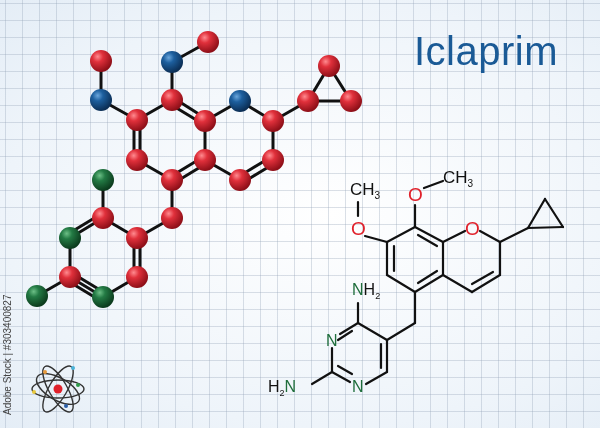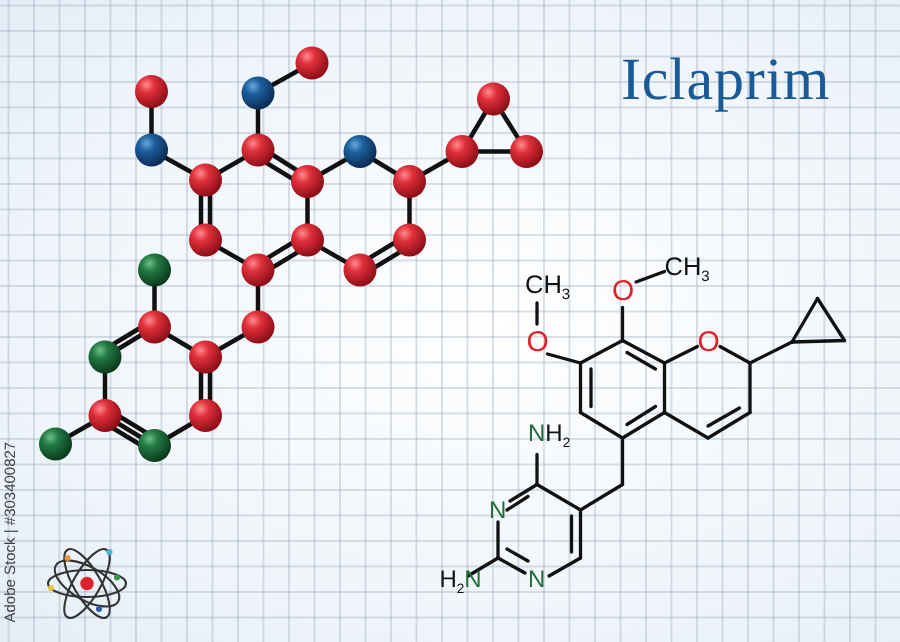--- a/index.html
+++ b/index.html
@@ -13,21 +13,21 @@
       background-image:
         linear-gradient(to right, rgba(150,165,185,0.35) 1px, transparent 1px),
         linear-gradient(to bottom, rgba(150,165,185,0.35) 1px, transparent 1px),
         radial-gradient(ellipse at 55% 50%, #ffffff 0%, #eef4fa 70%, #e4edf6 100%);
       background-size: 17px 17px, 17px 17px, 100% 100%;
       background-position: 5px 3px, 5px 3px, 0 0;
     }
     .title {
       position: absolute; left: 414px; top: 29px;
       font-size: 40px; color: #1a5a96; letter-spacing: 0.5px;
-      font-family: Liberation Serif, serif;
+      font-family: Liberation Sans, sans-serif;
     }
     svg.art { position: absolute; left: 0; top: 0; }
     .watermark-side {
       position: absolute; left: 2px; top: 415px;
       transform: rotate(-90deg); transform-origin: 0 0;
       font-size: 10px; color: #444; white-space: nowrap;
       font-family: "Liberation Sans", sans-serif;
     }
   </style>
 </head>
@@ -177,21 +177,21 @@
 <div style="position:absolute;left:408px;top:184px;font-size:19px;color:#e0202a;">O</div>
 <div style="position:absolute;left:443px;top:168px;font-size:17px;color:#111;">
   <span>CH</span><sub style="font-size:10px;">3</sub>
 </div>
 <div style="position:absolute;left:465px;top:218px;font-size:19px;color:#e0202a;">O</div>
 <div style="position:absolute;left:352px;top:281px;font-size:16px;color:#111;text-align:right;">
   <span style="color:#1f6e3c;">N</span><span>H</span><sub style="font-size:9px;">2</sub>
 </div>
 <div style="position:absolute;left:326px;top:332px;font-size:16px;color:#1f6e3c;">N</div>
 <div style="position:absolute;left:352px;top:378px;font-size:16px;color:#1f6e3c;">N</div>
-<div style="position:absolute;left:293px;top:378px;font-size:16px;color:#111;">
+<div style="position:absolute;left:268px;top:378px;font-size:16px;color:#111;">
   <span>H</span><sub style="font-size:9px;">2</sub><span style="color:#1f6e3c;">N</span>
 </div>
 
 <svg style="position:absolute;left:28px;top:362px;" width="60" height="56">
   <g fill="none" stroke="#333" stroke-width="1.4">
     <ellipse cx="30" cy="27" rx="26" ry="9"></ellipse>
     <ellipse cx="30" cy="27" rx="26" ry="9" transform="rotate(60 30 27)"></ellipse>
     <ellipse cx="30" cy="27" rx="26" ry="9" transform="rotate(-60 30 27)"></ellipse>
     <ellipse cx="30" cy="27" rx="24" ry="11" transform="rotate(30 30 27)"></ellipse>
   </g>

